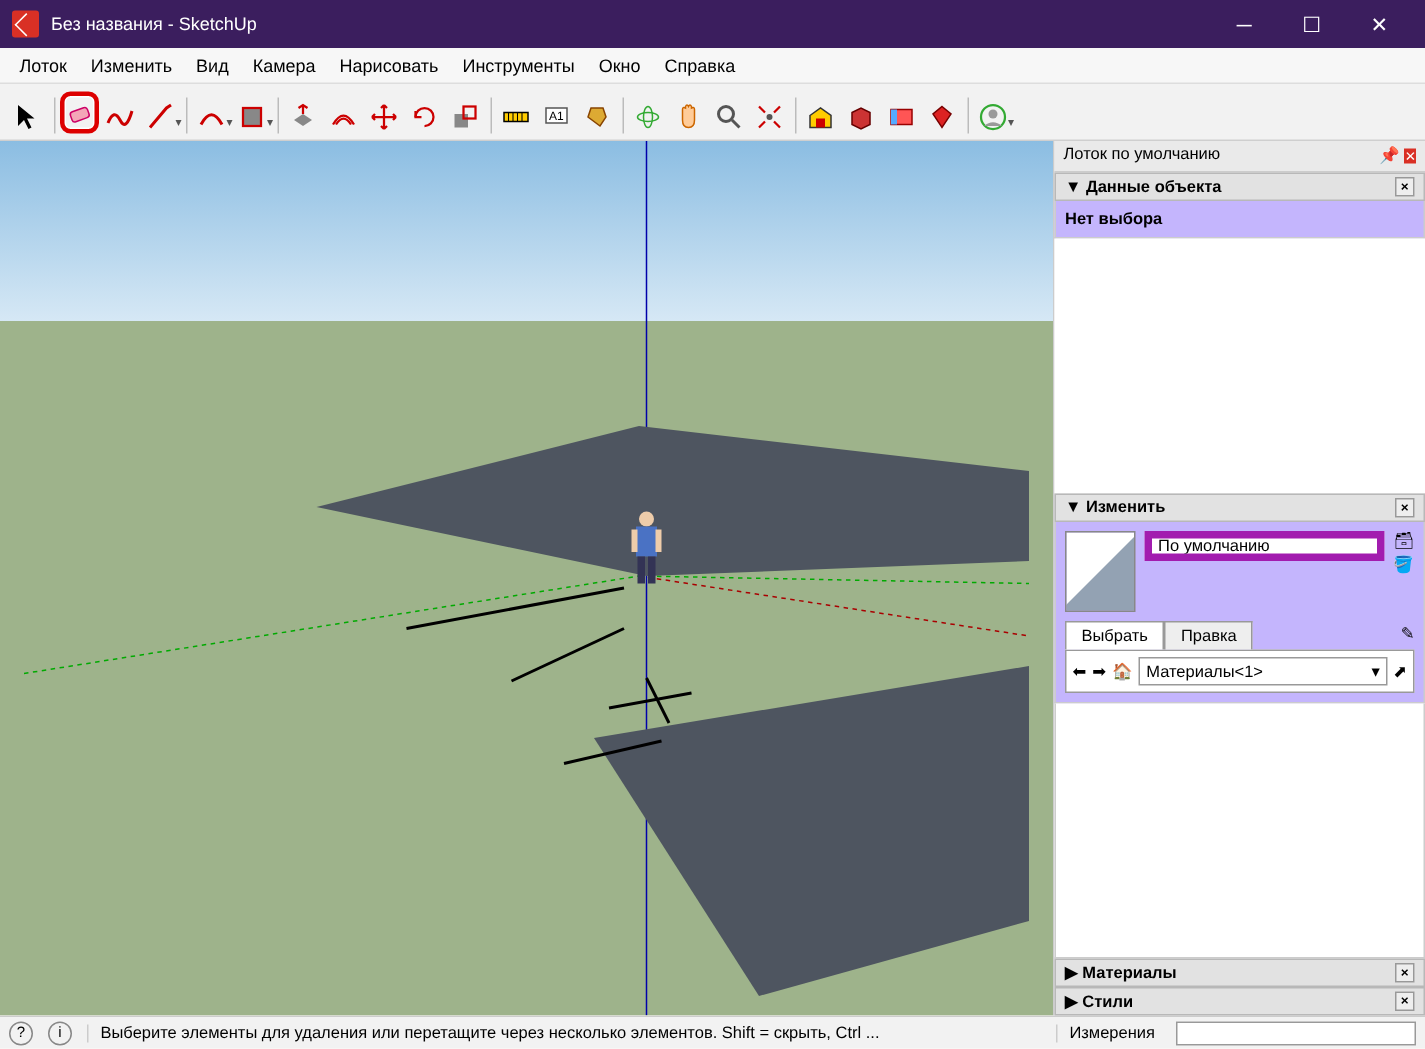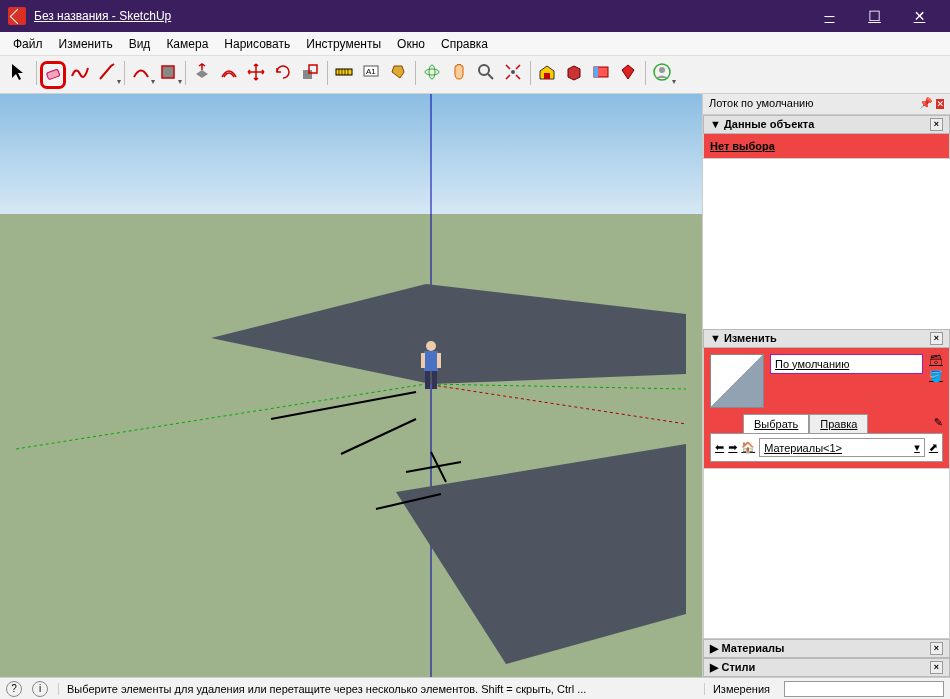--- a/index.html
+++ b/index.html
@@ -1,49 +1,49 @@
 <!DOCTYPE html>
 <html><head>
 <meta charset="utf-8">
 <style>
 * { box-sizing: border-box; margin: 0; padding: 0; }
 body { font-family: "Segoe UI", Tahoma, sans-serif; font-size: 12px; background: #fff; width: 950px; height: 699px; overflow: hidden; position: relative; }
-.titlebar { background: #3b1e5e; color: #fff; height: 32px; display: flex; align-items: center; padding: 0 8px; text-decoration: underline; }
+.titlebar { background: #3b1e5e; color: #fff; height: 32px; display: flex; align-items: center; padding: 0 8px; }
 .titlebar .icon { width: 18px; height: 18px; background: #d93025; border-radius: 2px; margin-right: 8px; position: relative; }
 .titlebar .icon::after { content: ""; position: absolute; left: 4px; top: 4px; width: 10px; height: 10px; border: 1px solid #fff; border-right: none; border-bottom: none; transform: rotate(-45deg); }
 .titlebar .title { flex: 1; font-size: 12px; }
 .winbtns { display: flex; gap: 0; }
 .winbtn { width: 45px; height: 32px; display: flex; align-items: center; justify-content: center; color: #fff; font-size: 14px; }
 .menubar { background: #f7f7f7; height: 24px; display: flex; align-items: center; padding: 0 6px; gap: 2px; border-bottom: 1px solid #ddd; }
 .menubar span { padding: 3px 7px; cursor: default; }
 .toolbar { background: #f2f2f2; height: 38px; display: flex; align-items: center; padding: 2px 6px; gap: 1px; border-bottom: 1px solid #cfcfcf; }
-.tb { width: 26px; height: 28px; display: flex; align-items: flex-start; justify-content: center; border: 1px solid transparent; position: relative; }
+.tb { width: 26px; height: 28px; display: flex; align-items: flex-end; justify-content: center; border: 1px solid transparent; position: relative; }
 .tb.sep { width: 6px; border: none; }
 .tb.sep::after { content: ""; display: block; width: 1px; height: 24px; background: #bbb; margin: 0 auto; }
 .tb.dd::after { content: "▾"; font-size: 8px; color: #555; position: absolute; right: -2px; bottom: 2px; }
 .tb.highlight { border: 3px solid #d00; border-radius: 7px; padding: 0; box-shadow: 0 0 0 1px #fff inset; }
 .tb svg { width: 20px; height: 20px; }
 .main { display: flex; height: calc(699px - 32px - 24px - 38px - 22px); }
 .viewport { flex: 1; position: relative; overflow: hidden; background: #f0efe8; }
 .sky { position: absolute; left: 0; right: 0; top: 0; height: 120px; background: linear-gradient(#8bbde2, #d6e8f5); }
 .ground { position: absolute; left: 0; right: 0; top: 120px; bottom: 0; background: #9eb38b; }
 .panel { width: 248px; background: #f4f4f4; border-left: 1px solid #ccc; display: flex; flex-direction: column; }
 .panel-title { background: #eaeaea; border-bottom: 1px solid #ccc; padding: 3px 6px; font-size: 11px; display: flex; align-items: flex-start; justify-content: space-between; }
 .panel-title .pin { font-size: 11px; color: #555; }
 .panel-title .close { width: 13px; height: 13px; background: #d93025; color: #fff; font-size: 9px; text-align: center; line-height: 13px; }
-.subpanel-hdr { background: #e2e2e2; border: 1px solid #b8b8b8; padding: 2px 6px; font-size: 11px; display: flex; align-items: flex-start; justify-content: space-between; font-weight: bold; }
+.subpanel-hdr { background: #e2e2e2; border: 1px solid #b8b8b8; padding: 2px 6px; font-size: 11px; display: flex; align-items: center; justify-content: space-between; font-weight: bold; }
 .subpanel-hdr .xbtn { width: 13px; height: 13px; border: 1px solid #999; font-size: 9px; text-align: center; line-height: 11px; background: #eee; }
-.subpanel-body { background: #ef4444; padding: 6px; font-size: 11px; border: 1px solid #ccc; border-top: none; text-decoration: underline; }
+.subpanel-body { background: #c4b5fd; padding: 6px; font-size: 11px; border: 1px solid #ccc; border-top: none; }
 .mat-body { display: flex; gap: 6px; align-items: flex-start; }
 .mat-preview { width: 54px; height: 54px; border: 1px solid #888; background: linear-gradient(135deg, #fff 49%, #93a2b3 50%); }
-.mat-input { flex: 1; border: 1px solid #a21caf; padding: 2px 4px; font-size: 11px; height: 20px; }
+.mat-input { flex: 1; border: 5px solid #a21caf; padding: 2px 4px; font-size: 11px; height: 20px; }
 .mat-icons { display: flex; flex-direction: column; gap: 3px; }
 .tabs { display: flex; gap: 0; margin-top: 6px; font-size: 11px; }
 .tab { padding: 3px 10px; border: 1px solid #999; border-bottom: none; background: #eee; }
-.tab.active { background: #fff; margin-left: 33px; }
+.tab.active { background: #fff; }
 .tabbody { border: 1px solid #999; background: #fff; padding: 4px; display: flex; align-items: center; gap: 4px; }
 .combo { flex: 1; border: 1px solid #999; padding: 2px 4px; font-size: 11px; display: flex; justify-content: space-between; align-items: flex-end; }
 .statusbar { height: 22px; background: #f2f2f2; border-top: 1px solid #ccc; display: flex; align-items: center; padding: 0 6px; gap: 10px; font-size: 11px; }
 .statusbar .sicon { width: 16px; height: 16px; border: 1px solid #888; border-radius: 50%; display: flex; align-items: center; justify-content: center; font-size: 10px; }
 .statusbar .hint { flex: 1; white-space: nowrap; overflow: hidden; text-overflow: ellipsis; border-left: 1px solid #ccc; padding-left: 8px; }
 .statusbar .measure { border-left: 1px solid #ccc; padding-left: 8px; }
 .statusbar .measbox { width: 160px; height: 16px; border: 1px solid #999; background: #fff; margin-left: 4px; }
 .filler { flex: 1; background: #fff; }
 .matfill { flex: 1; background: #fff; border: 1px solid #ccc; border-top: none; }
 </style>
@@ -54,21 +54,21 @@
   <div class="icon"></div>
   <div class="title">Без названия - SketchUp</div>
   <div class="winbtns">
     <div class="winbtn">─</div>
     <div class="winbtn">☐</div>
     <div class="winbtn">✕</div>
   </div>
 </div>
 
 <div class="menubar">
-  <span>Файл</span>
+  <span>Лоток</span>
   <span>Изменить</span>
   <span>Вид</span>
   <span>Камера</span>
   <span>Нарисовать</span>
   <span>Инструменты</span>
   <span>Окно</span>
   <span>Справка</span>
 </div>
 
 <div class="toolbar">

